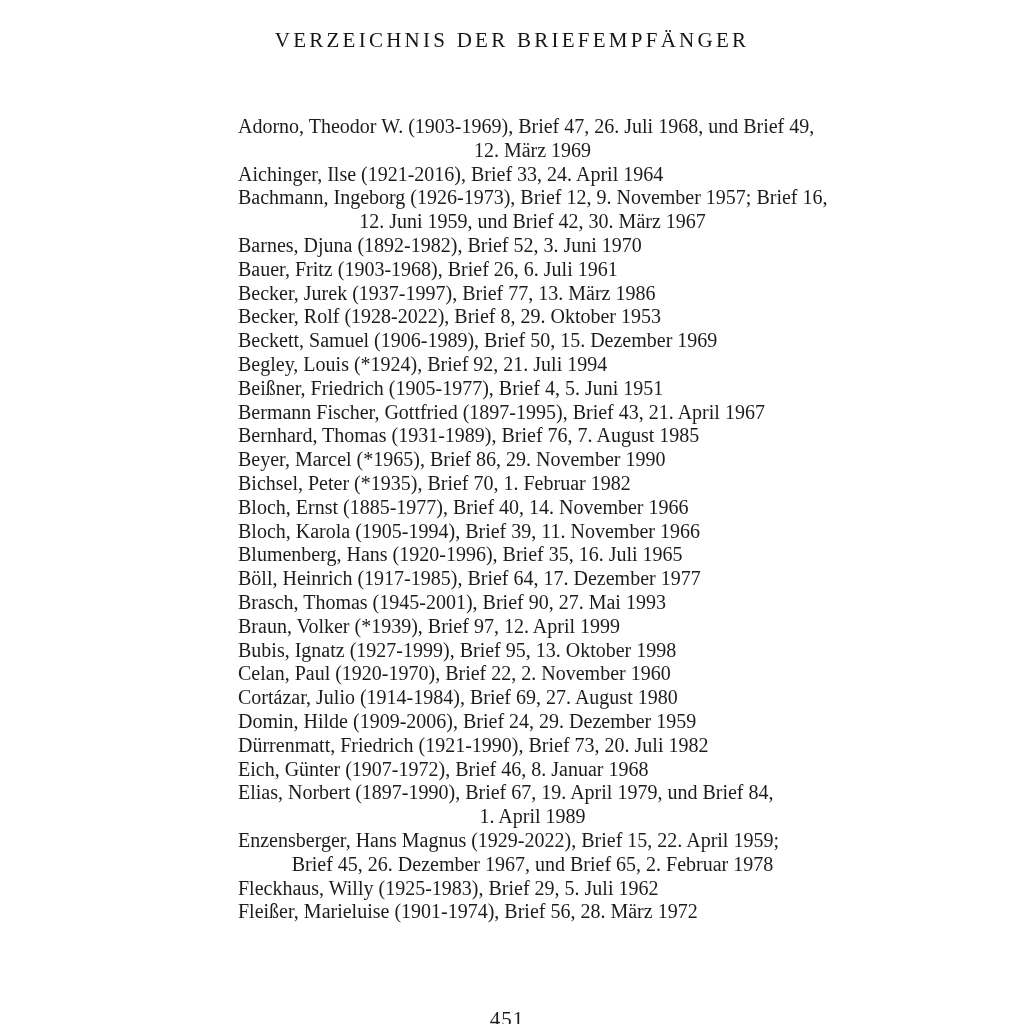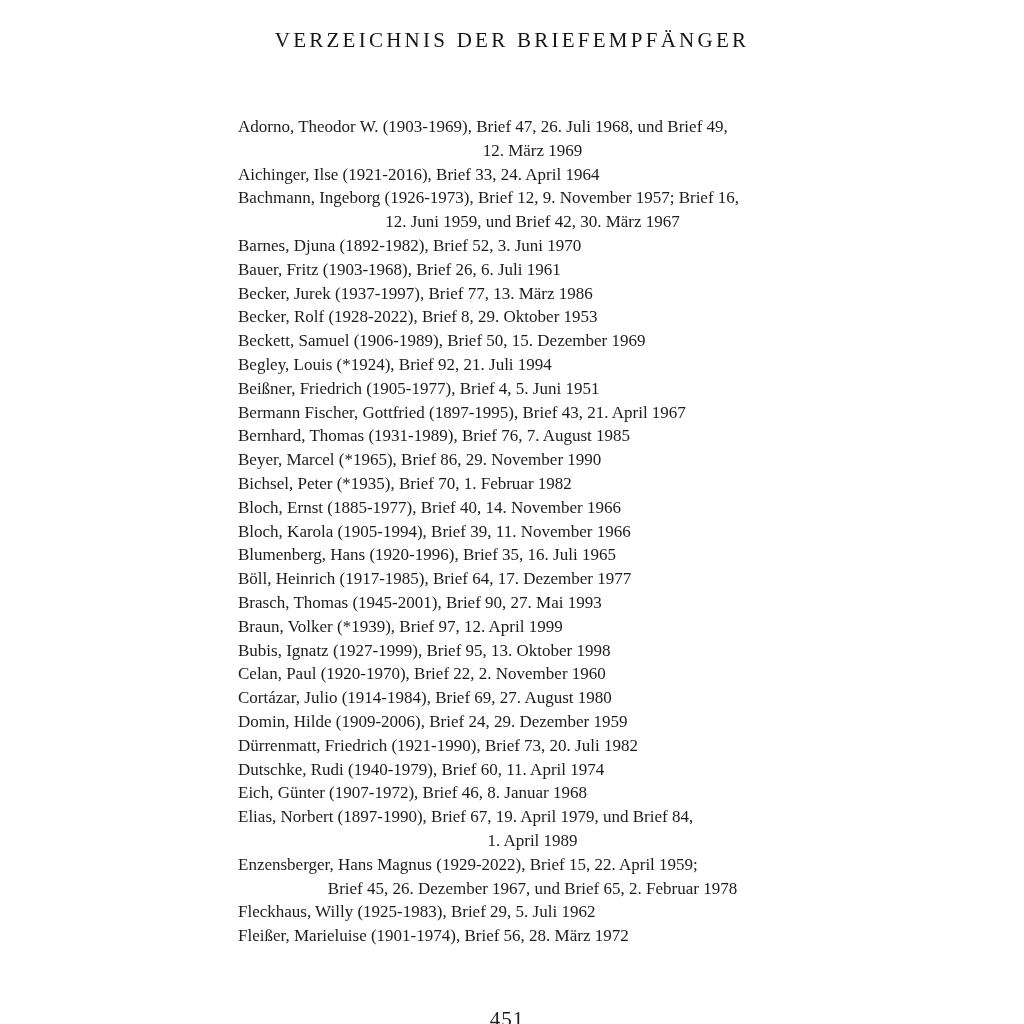--- a/index.html
+++ b/index.html
@@ -30,21 +30,21 @@
     font-weight: 500;
     letter-spacing: 0.155em;
     white-space: nowrap;
     color: #151515;
   }
   .entries {
     position: absolute;
     top: 107px;
     left: 238px;
     width: 570px;
-    font-size: 17px;
+    font-size: 20px;
     line-height: 23.8px;
   }
   .entry {
     margin: 0;
     padding: 0;
   }
   .line {
     white-space: nowrap;
   }
   .line.cont {
@@ -166,23 +166,20 @@
     </div>
 
     <div class="entry">
       <div class="line">Domin, Hilde (1909-2006), Brief 24, 29. Dezember 1959</div>
     </div>
 
     <div class="entry">
       <div class="line">Dürrenmatt, Friedrich (1921-1990), Brief 73, 20. Juli 1982</div>
     </div>
 
-    <div class="entry">
-      <div class="line">Dutschke, Rudi (1940-1979), Brief 60, 11. April 1974</div>
-    </div>
 
     <div class="entry">
       <div class="line">Eich, Günter (1907-1972), Brief 46, 8. Januar 1968</div>
     </div>
 
     <div class="entry">
       <div class="line">Elias, Norbert (1897-1990), Brief 67, 19. April 1979, und Brief 84,</div>
       <div class="line cont">1. April 1989</div>
     </div>
 

